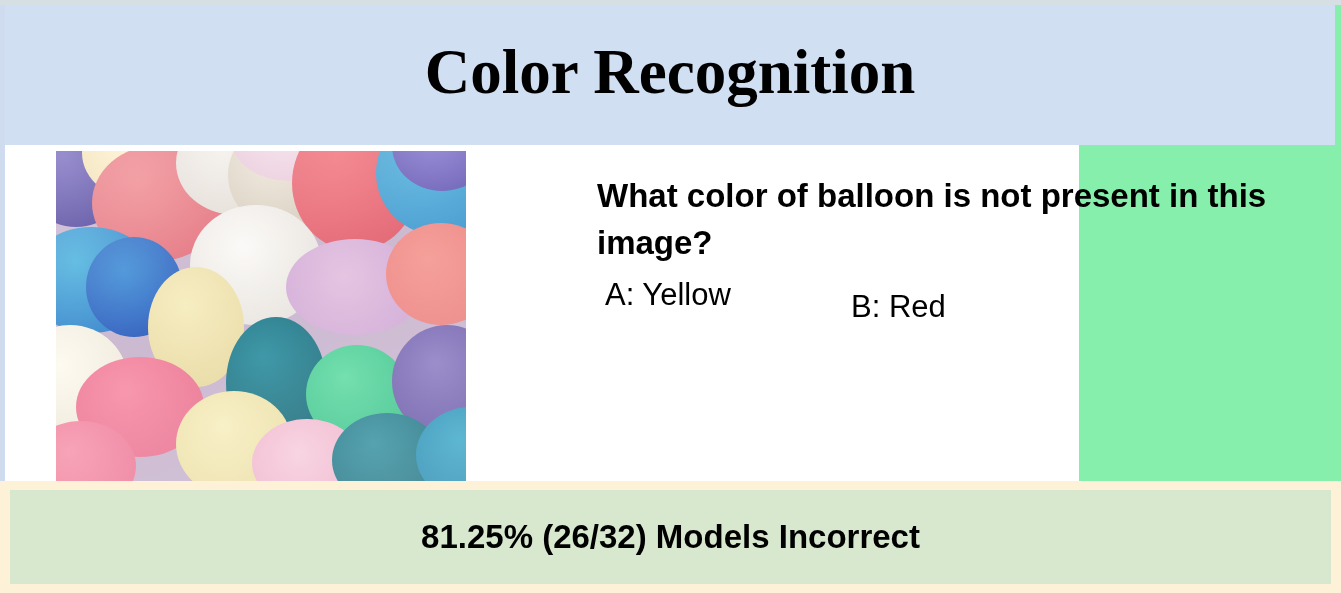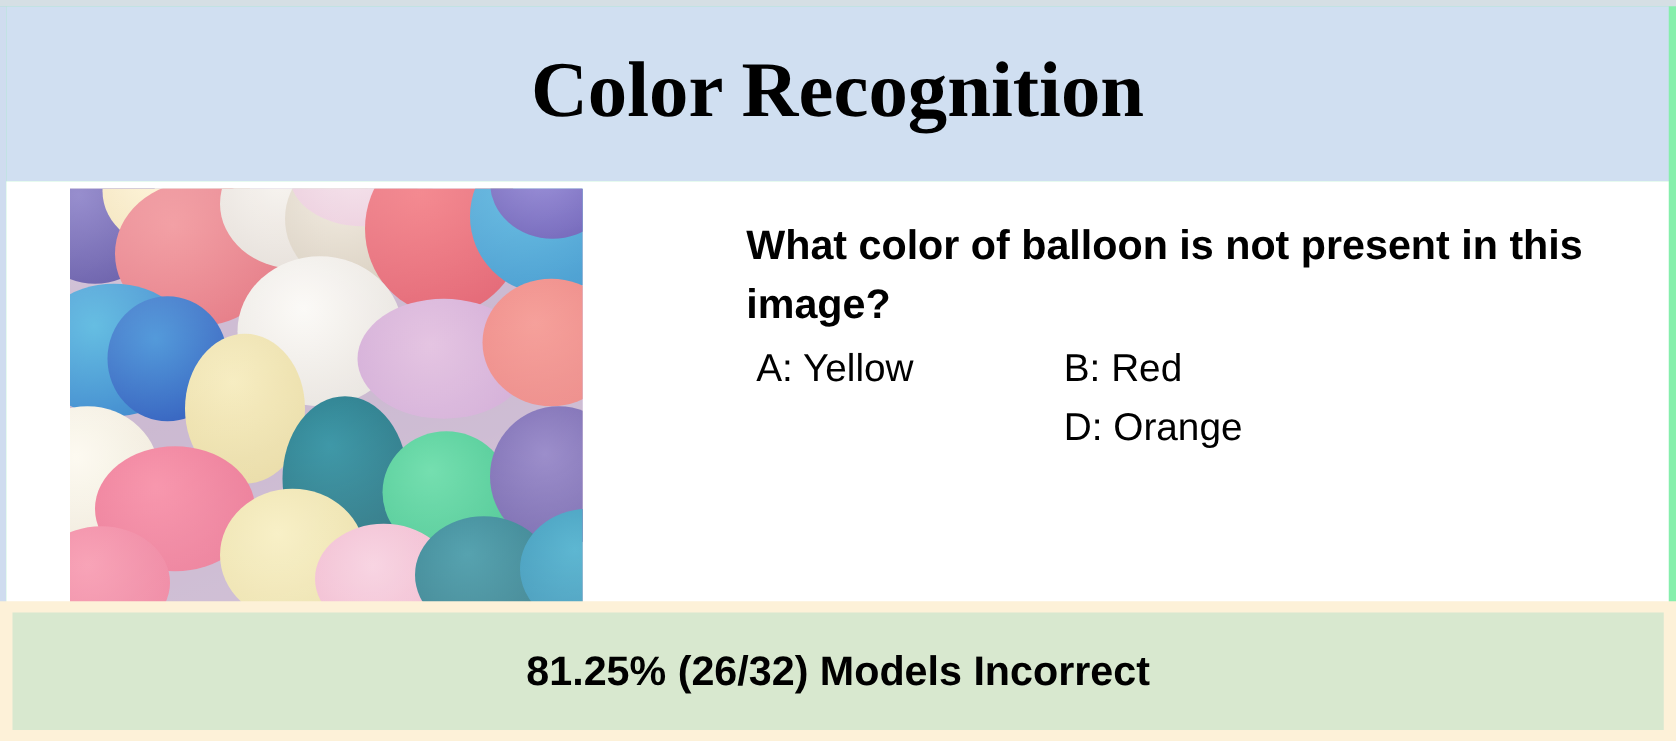--- a/index.html
+++ b/index.html
@@ -58,21 +58,21 @@
     color: #000000;
     letter-spacing: 0px;
     white-space: nowrap;
     padding-bottom: 6px;
   }
 
   
   .body-area {
     position: absolute;
     left: 5px; top: 145px;
-    width: 1330px; height: 337px;
+    width: 1074px; height: 337px;
     background: #ffffff;
   }
 
   
   .photo {
     position: absolute;
     left: 51px; top: 6px;
     width: 410px; height: 331px;
     overflow: hidden;
     background: #b9a6c9;
@@ -122,21 +122,21 @@
     position: relative;
     display: block;
     height: 47px;
   }
   .opt {
     position: absolute;
     top: 0;
     white-space: nowrap;
   }
   .opt.col1 { left: 8px; }
-  .opt.col2 { left: 254px; }
+  .opt.col2 { left: 254px; margin-top: 12px; }
   .answer {
     position: absolute;
     top: 0;
     right: 8px;
     font-weight: bold;
     white-space: nowrap;
   }
 
   
   .footer-frame {
@@ -213,21 +213,20 @@
 
     <div class="qa">
       <div class="question">What color of balloon is not present in this image?</div>
 
       <div class="options">
         <div class="opt-row">
           <span class="opt col1">A: Yellow</span>
           <span class="opt col2">B: Red</span>
         </div>
         <div class="opt-row">
-          <span class="opt col2">D: Orange</span>
         </div>
       </div>
     </div>
 
   </div>
 
   <div class="footer-frame">
     <div class="footer">
       <div class="footer-text">81.25% (26/32) Models Incorrect</div>
     </div>

